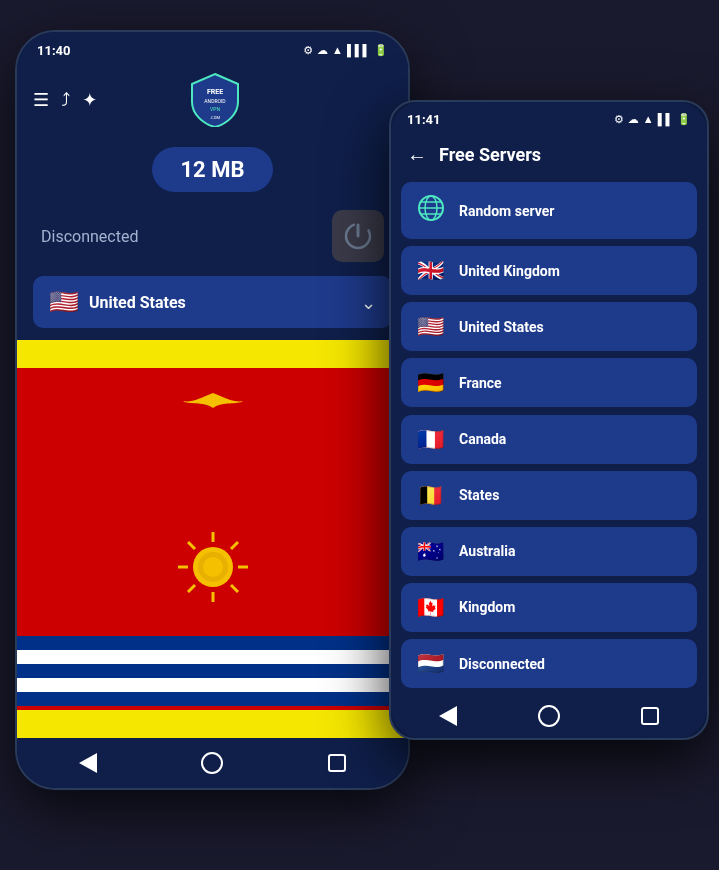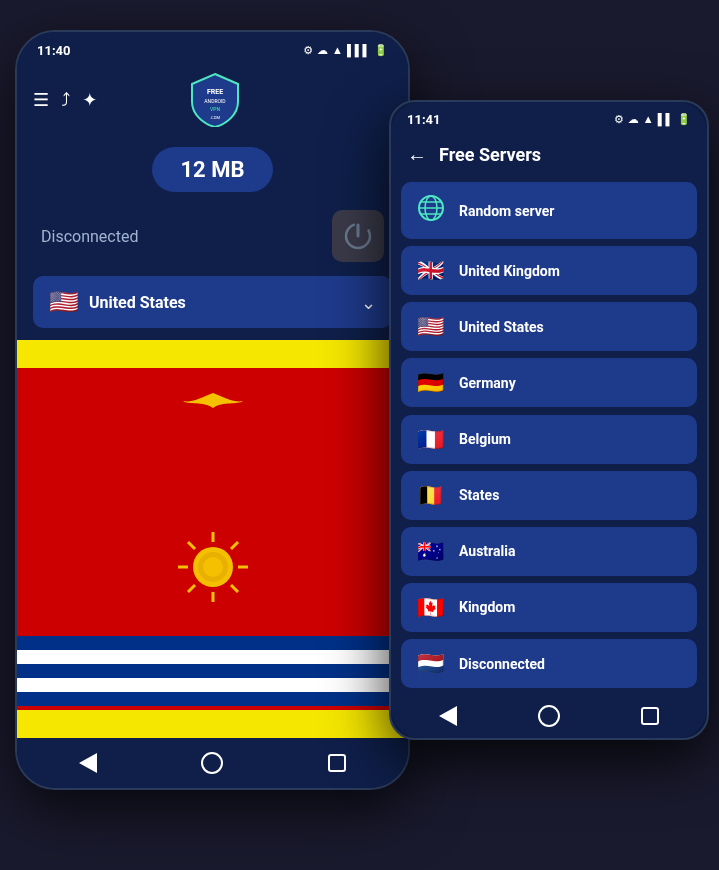--- a/index.html
+++ b/index.html
@@ -454,26 +454,26 @@
         <span class="server-name">United Kingdom</span>
       </div>
 
       <div class="server-item">
         <span class="server-flag">🇺🇸</span>
         <span class="server-name">United States</span>
       </div>
 
       <div class="server-item">
         <span class="server-flag">🇩🇪</span>
-        <span class="server-name">Germany</span>
+        <span class="server-name">France</span>
       </div>
 
       <div class="server-item">
         <span class="server-flag">🇫🇷</span>
-        <span class="server-name">Belgium</span>
+        <span class="server-name">Canada</span>
       </div>
 
       <div class="server-item">
         <span class="server-flag">🇧🇪</span>
         <span class="server-name">States</span>
       </div>
 
       <div class="server-item">
         <span class="server-flag">🇦🇺</span>
         <span class="server-name">Australia</span>

